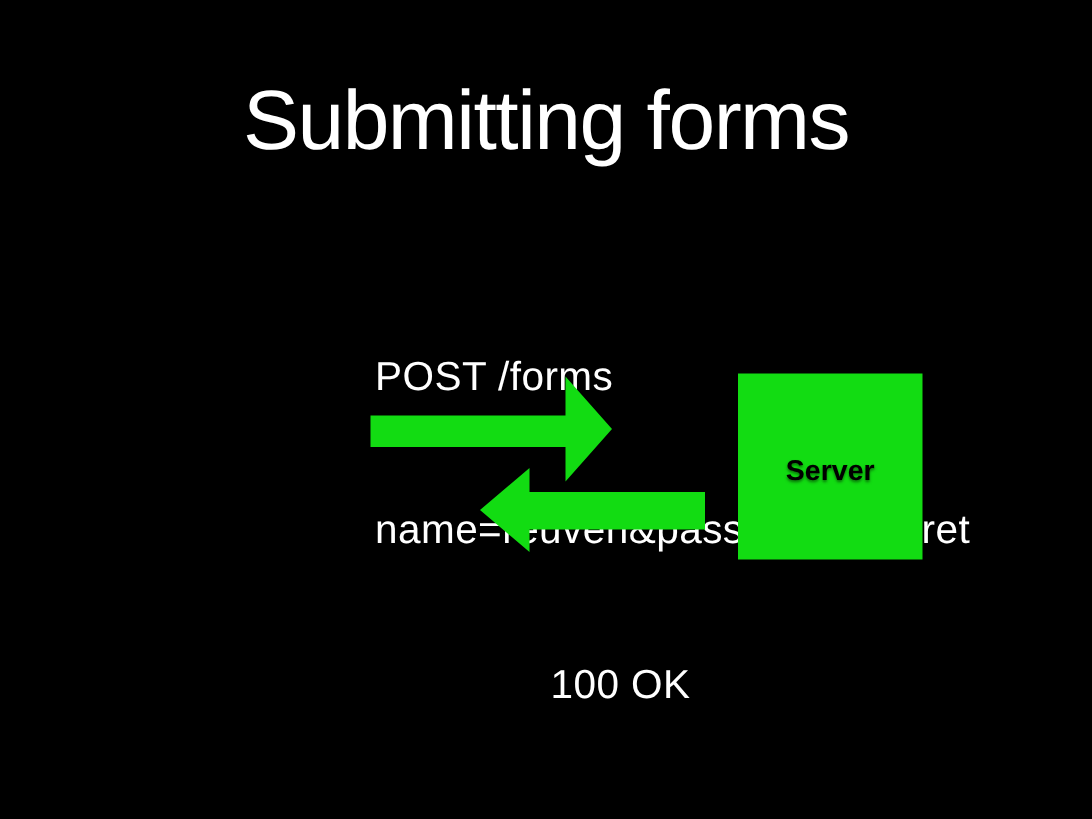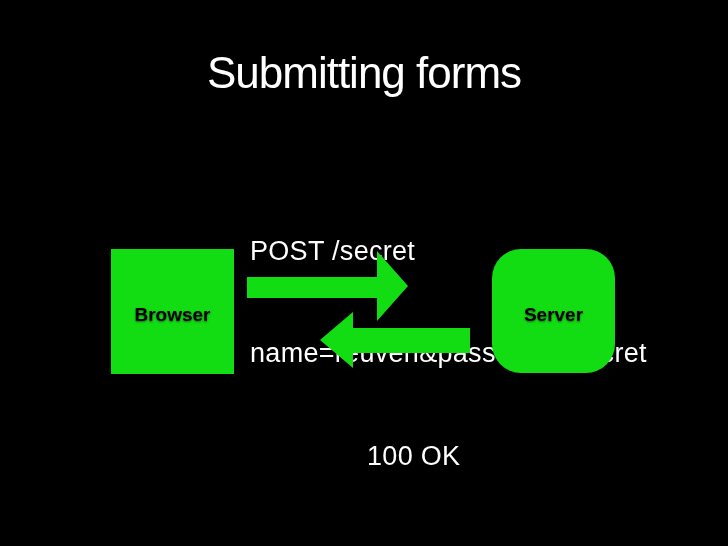--- a/index.html
+++ b/index.html
@@ -16,21 +16,21 @@
     font-family: "Liberation Sans", sans-serif;
     color: var(--white, #ffffff);
   }
   .title {
     position: absolute;
     top: 49px;
     left: 0;
     width: 100%;
     margin: 0;
     text-align: center;
-    font-size: 44px;
+    font-size: 56px;
     font-weight: 400;
     letter-spacing: -1px;
     line-height: 1.1;
     color: var(--white, #ffffff);
   }
   .codeblock {
     position: absolute;
     font-size: 27px;
     font-weight: 400;
     letter-spacing: 0.3px;
@@ -56,21 +56,20 @@
   }
   .browser-box {
     left: 111px;
     top: 249px;
     height: 125px;
   }
   .server-box {
     left: 492px;
     top: 249px;
     height: 124px;
-    border-radius: 29px;
   }
   .node-label {
     color: #000;
     font-size: 19px;
     font-weight: 700;
     padding-top: 7px;
     text-shadow: 0 1px 2px rgba(0, 30, 0, 0.55);
   }
   .arrow-layer {
     position: absolute;
@@ -85,27 +84,24 @@
   }
 </style>
 </head>
 <body>
 
 <div class="slide">
 
   <h1 class="title">Submitting forms</h1>
 
   <div class="codeblock request-block">
-    <div>POST /secret</div>
+    <div>POST /forms</div>
     <div>name=reuven&amp;password=secret</div>
   </div>
 
-  <div class="node-box browser-box">
-    <span class="node-label">Browser</span>
-  </div>
 
   <div class="node-box server-box">
     <span class="node-label">Server</span>
   </div>
 
   <svg class="arrow-layer" viewBox="0 0 728 546" aria-hidden="true">
     <polygon class="arrow" fill="currentColor" points="247,277 377,277 377,251 408,286 377,321 377,298 247,298"></polygon>
     <polygon class="arrow" fill="currentColor" points="320,340 353,312 353,328 470,328 470,353 353,353 353,368"></polygon>
   </svg>
 

